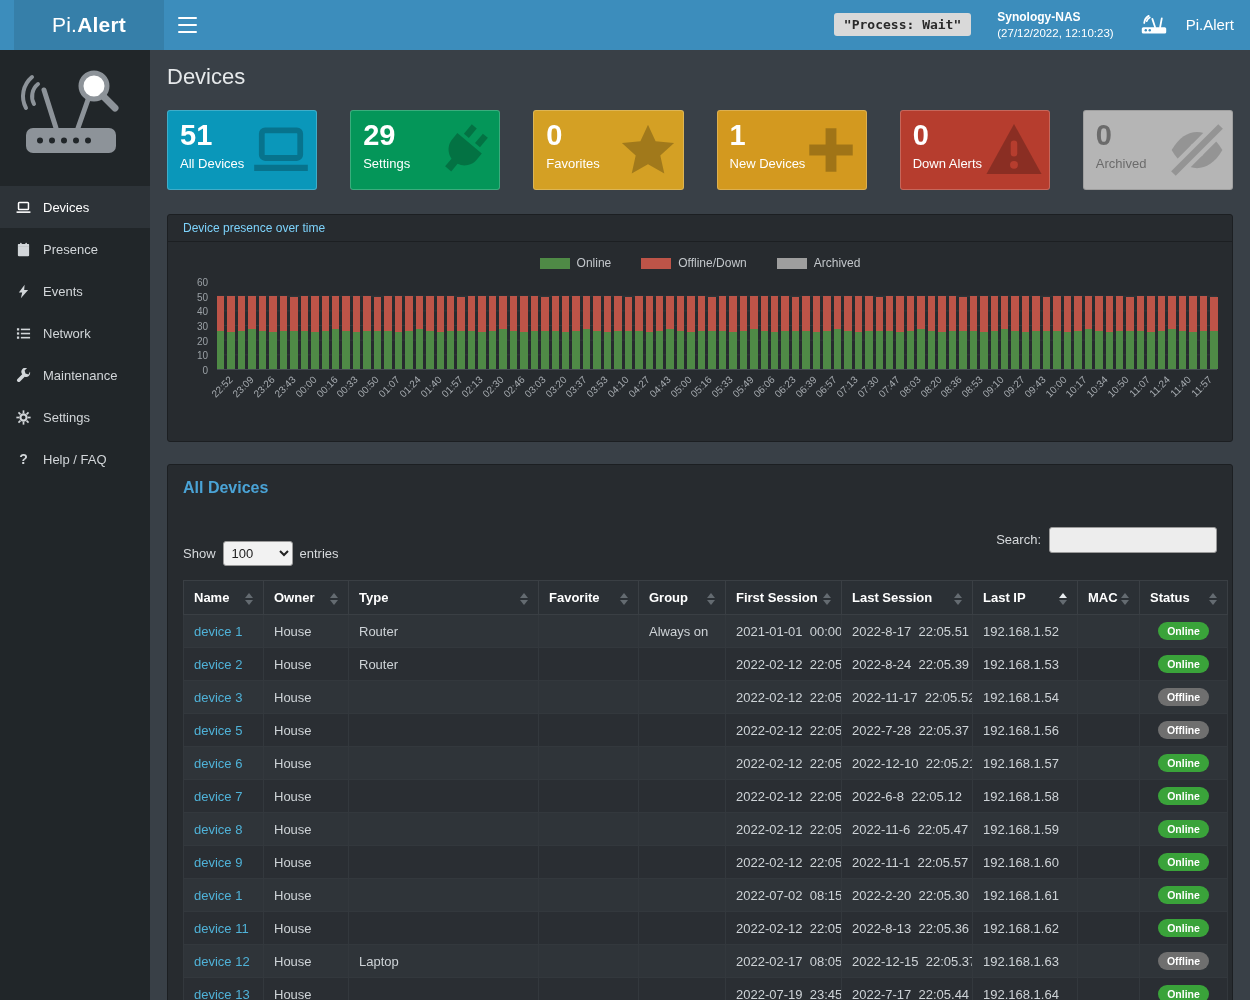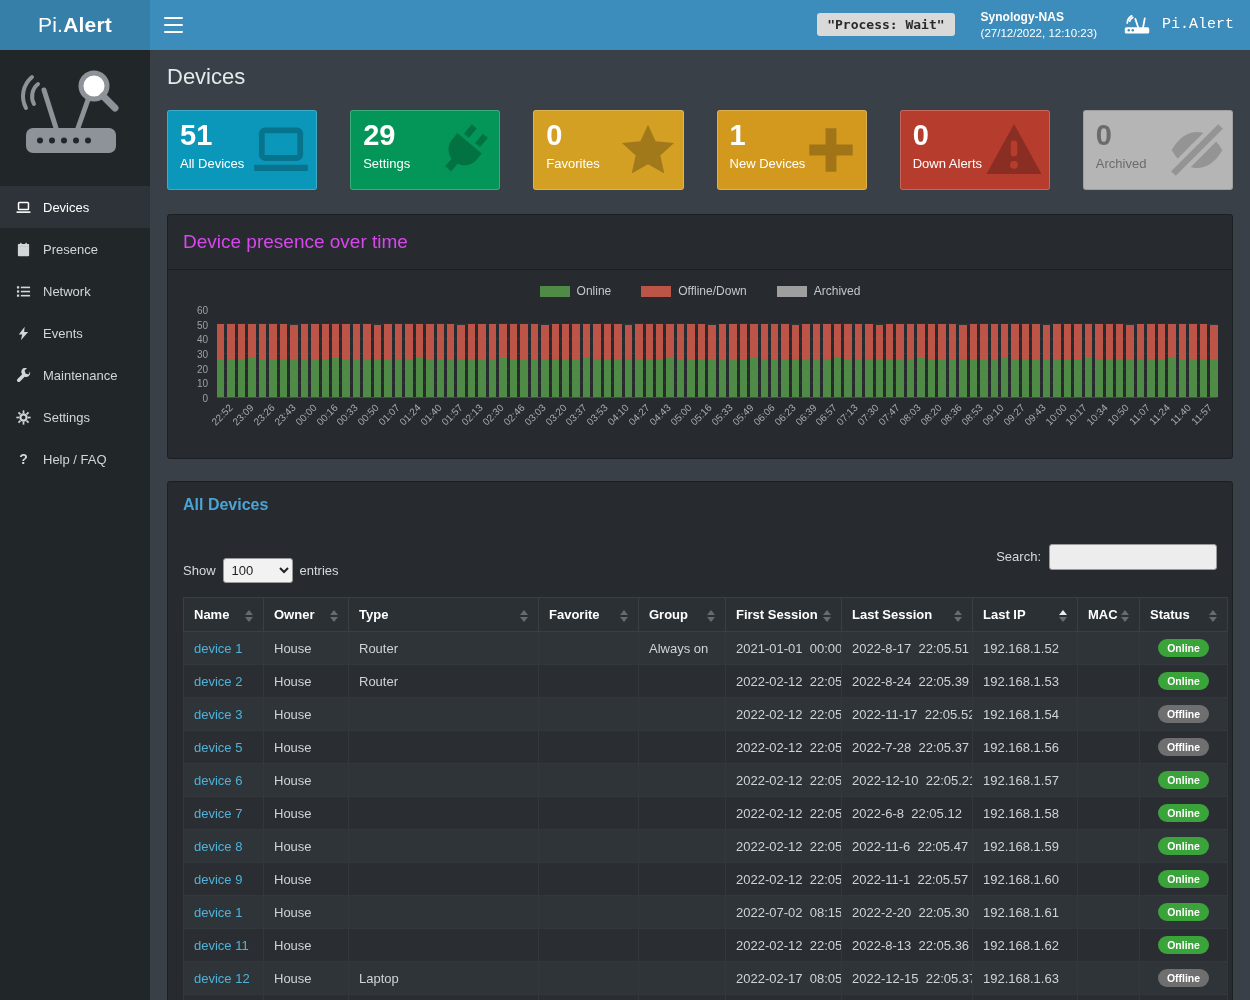--- a/index.html
+++ b/index.html
@@ -1,29 +1,29 @@
 <!DOCTYPE html>
 <html style="--topbar: #3c8dbc; --accent: #4aa3d6; --link: #4fb2d8;"><head>
 <meta charset="utf-8">
 <style>
   * { box-sizing: border-box; margin: 0; padding: 0; }
   html,body { width:1250px; height:1000px; overflow:hidden; }
   body { background:#394047; font-family:"Liberation Sans", sans-serif; }
 
   
-  .topbar { position:fixed; top:0; left:0; width:1250px; height:50px; background:var(--topbar,#3c8dbc); display:flex; align-items:center; z-index:20; }
+  .topbar { position:fixed; top:0; left:0; width:1250px; height:50px; background:var(--topbar,#3c8dbc); display:flex; align-items:center; z-index:20;padding-left:14px; }
   .brand { width:150px; height:50px; background:#367fa9; color:#fff; display:flex; align-items:center; justify-content:center; font-size:21px; letter-spacing:.2px; }
   .brand b { font-weight:bold; }
   .hamburger { width:46px; height:50px; display:flex; flex-direction:column; justify-content:center; align-items:center; cursor:pointer; }
   .hamburger i { display:block; width:19px; height:2.5px; background:#fff; margin:2.2px 0; border-radius:1px; }
   .topbar-right { margin-left:auto; display:flex; align-items:center; gap:26px; padding-right:16px; color:#fff; }
   .process-badge { background:#d9d9d9; color:#2a2a2a; font-family:"DejaVu Sans Mono", monospace; font-weight:bold; font-size:13px; padding:4px 10px; border-radius:3px; }
   .host-info { font-size:11.5px; line-height:1.4; }
   .host-info .hname { font-weight:bold; font-size:12px; }
-  .app-badge { display:flex; align-items:center; gap:11px; font-size:15px;font-family:Liberation Mono, monospace; }
+  .app-badge { display:flex; align-items:center; gap:18px; font-size:15px; }
   .app-badge svg { display:block; }
 
   
   .sidebar { position:fixed; top:50px; left:0; width:150px; height:950px; background:#212629; z-index:10; }
   .logo { padding:16px 14px 20px; }
   .menu-item { display:flex; align-items:center; gap:11px; padding:13px 15px; color:#d2d6d9; font-size:13px; cursor:pointer; }
   .menu-item.active { background:#2d3338; color:#fff; }
   .mi-icon { width:17px; height:16px; display:inline-flex; align-items:center; justify-content:center; color:inherit; }
   .mi-icon svg { width:15px; height:15px; fill:currentColor; }
   .mi-icon b { font-size:14px; }
@@ -37,22 +37,22 @@
   .card { flex:1; height:80px; border-radius:3px; position:relative; color:#fff; padding:9px 12px; background:var(--card-bg,#555); border:1px solid rgba(255,255,255,.22); display:block; text-decoration:none; cursor:pointer; overflow:hidden; }
   .card-value { font-size:29px; font-weight:bold; line-height:1.05; }
   .card-label { font-size:13px; margin-top:6px; }
   .card-icon { position:absolute; right:6px; top:10px; width:58px; height:58px; color:rgba(0,0,0,.24); }
   .card-icon svg { width:100%; height:100%; fill:currentColor; }
   .card.muted { color:#6b6b6b; border-color:rgba(0,0,0,.12); }
   .card.muted .card-icon { color:rgba(0,0,0,.18); }
 
   
   .panel { background:#272b2f; border:1px solid #1c1f22; border-radius:3px; margin-bottom:22px; }
-  .panel-header { padding:16px 15px; font-size:19px; color:#d946ef; border-bottom:1px solid #1c1f22; }
-  .panel-body { padding:12px 15px 12px; }
+  .panel-header { padding:6px 15px; font-size:12px; color:#7dd3fc; border-bottom:1px solid #1c1f22; }
+  .panel-body { padding:12px 15px 23px; }
 
   
   .legend { display:flex; justify-content:center; gap:30px; font-size:12px; color:#c3c7cb; margin:2px 0 12px; }
   .legend-item { display:inline-flex; align-items:center; cursor:pointer; }
   .legend-swatch { width:30px; height:11px; display:inline-block; margin-right:7px; }
   .plot-row { display:flex; }
   .yaxis { width:30px; position:relative; height:88px; margin-right:4px; flex:none; }
   .ytick { position:absolute; right:5px; transform:translateY(50%); font-size:10px; color:#9aa0a5; }
   .plot { flex:1; height:88px; display:flex; align-items:flex-end; gap:3px; border-bottom:1px solid #454b51;
           background-image:linear-gradient(rgba(255,255,255,.05) 1px, transparent 1px); background-size:100% 14.67px; background-position:0 100%; }
@@ -157,37 +157,37 @@
             <rect x="2" y="2.2" width="12" height="2.8" rx="0.6"></rect>
             <rect x="4.3" y="0.7" width="1.7" height="2.7" rx="0.8"></rect>
             <rect x="10" y="0.7" width="1.7" height="2.7" rx="0.8"></rect>
           </svg>
         </span>
         <span class="mi-label">Presence</span>
       </a>
       <a class="menu-item">
         <span class="mi-icon">
           <svg viewBox="0 0 16 16">
+            <path d="M9.2 0.8 3 9h3.6L5.2 15.2 12.9 6.4H8.7z"></path>
+          </svg>
+        </span>
+        <span class="mi-label">Events</span>
+      </a>
+      <a class="menu-item">
+        <span class="mi-icon">
+          <svg viewBox="0 0 16 16">
             <rect x="1" y="2.4" width="2.4" height="2.4"></rect>
             <rect x="5.2" y="2.8" width="9.8" height="1.7"></rect>
             <rect x="1" y="6.8" width="2.4" height="2.4"></rect>
             <rect x="5.2" y="7.2" width="9.8" height="1.7"></rect>
             <rect x="1" y="11.2" width="2.4" height="2.4"></rect>
             <rect x="5.2" y="11.6" width="9.8" height="1.7"></rect>
           </svg>
         </span>
         <span class="mi-label">Network</span>
-      </a>
-      <a class="menu-item">
-        <span class="mi-icon">
-          <svg viewBox="0 0 16 16">
-            <path d="M9.2 0.8 3 9h3.6L5.2 15.2 12.9 6.4H8.7z"></path>
-          </svg>
-        </span>
-        <span class="mi-label">Events</span>
       </a>
       <a class="menu-item">
         <span class="mi-icon">
           <svg viewBox="0 0 16 16">
             <path d="M14.9 4.1a4.3 4.3 0 0 1-5.6 5.2l-5 5a1.9 1.9 0 0 1-2.7-2.7l5-5A4.3 4.3 0 0 1 11.8 0.1L9.2 2.7l0.9 3.2 3.2 0.9z"></path>
           </svg>
         </span>
         <span class="mi-label">Maintenance</span>
       </a>
       <a class="menu-item">

